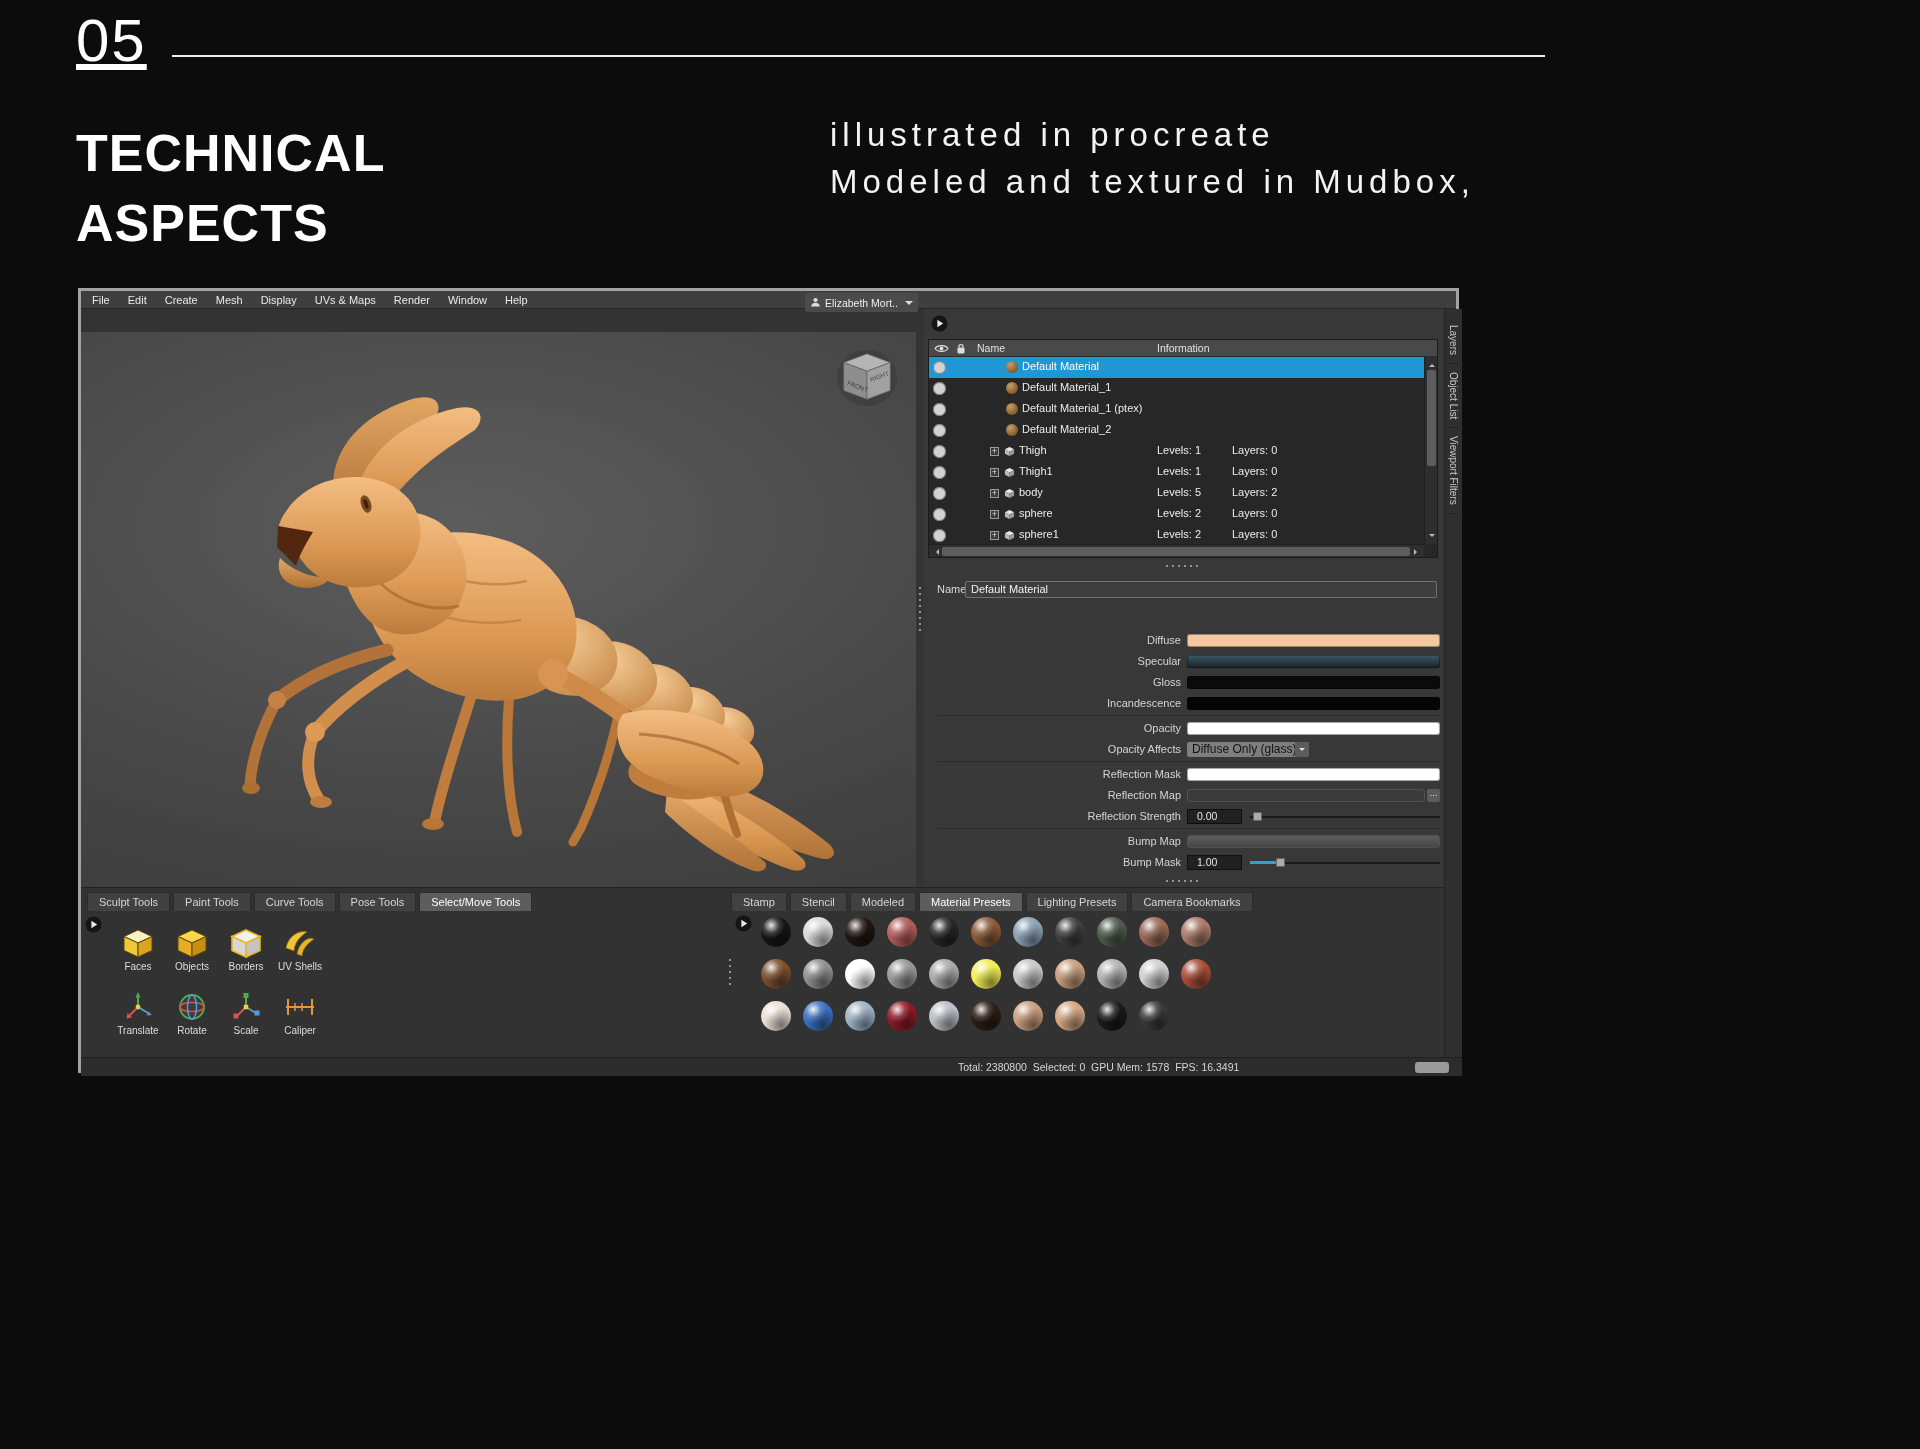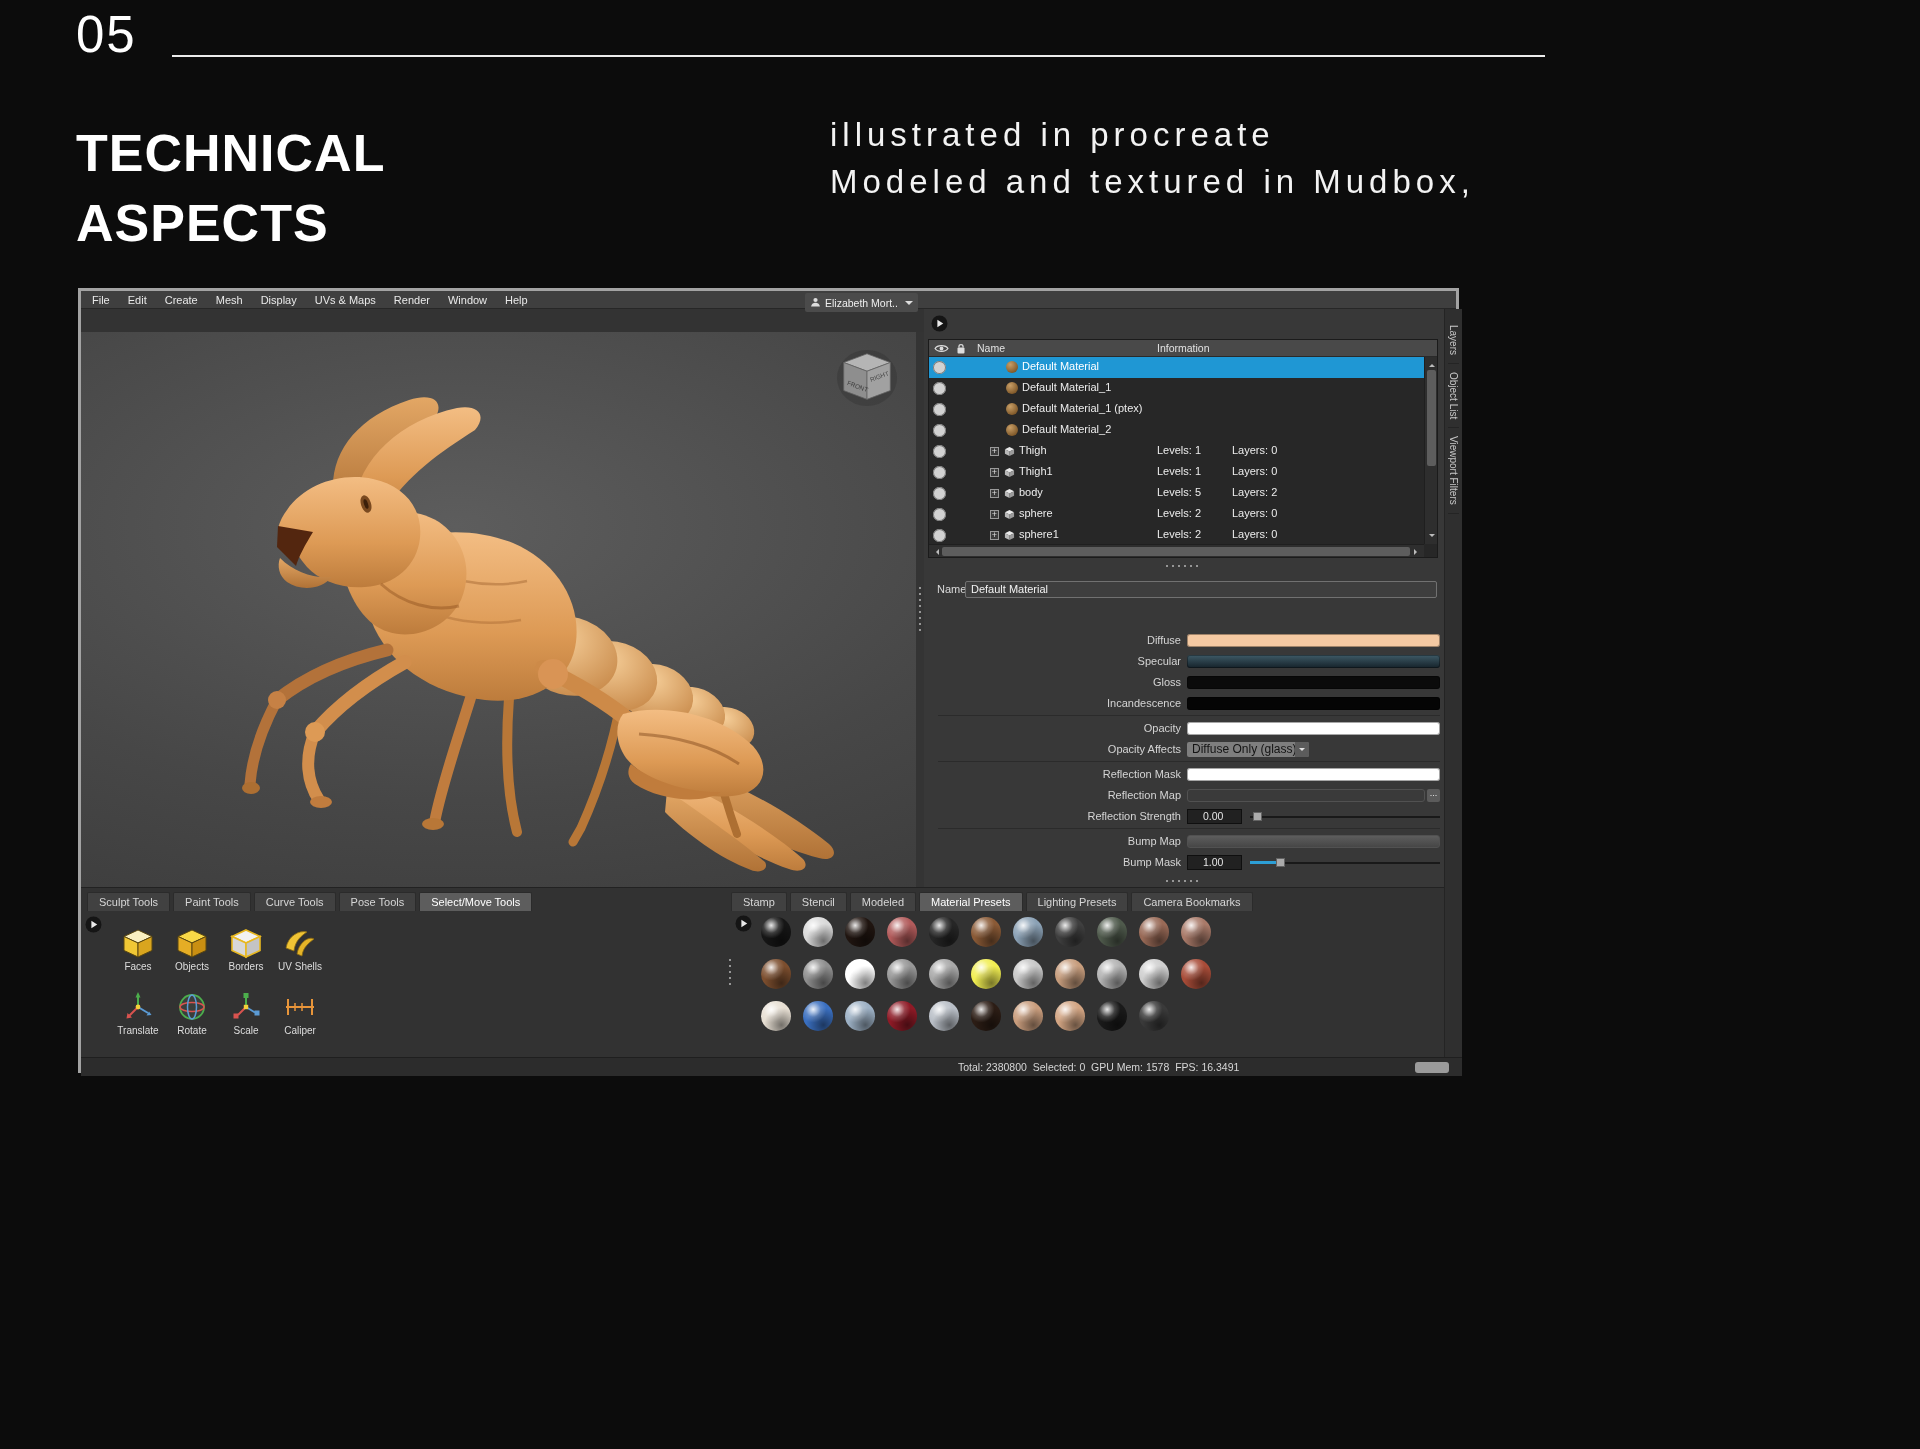--- a/index.html
+++ b/index.html
@@ -1,22 +1,22 @@
 <!DOCTYPE html>
 <html><head>
 <meta charset="utf-8">
 <style>
   *{margin:0;padding:0;box-sizing:border-box;}
   html,body{width:1920px;height:1449px;background:#0c0c0c;overflow:hidden;
     font-family:"Liberation Sans",sans-serif;}
   .slide{position:absolute;inset:0;}
 
   
-  .slide-number{position:absolute;left:76px;top:6px;font-size:51px;line-height:1.15;
-    font-weight:500;color:#fff;letter-spacing:2px;}
+  .slide-number{position:absolute;left:76px;top:6px;font-size:60px;line-height:1.15;
+    font-weight:500;color:#fff;letter-spacing:2px;text-decoration:underline;}
   .header-rule{position:absolute;left:172px;top:55px;width:1373px;height:2px;background:#ececec;}
   .slide-title{position:absolute;left:76px;top:118px;font-size:52px;font-weight:700;
     color:#fff;line-height:1.35;letter-spacing:1px;}
   .slide-subtitle{position:absolute;left:830px;top:112px;font-size:33px;font-weight:400;
     color:#f3f3f3;letter-spacing:5px;line-height:1.42;}
 
   
   .app{position:absolute;left:78px;top:288px;width:1381px;height:785px;background:#333;
     border:3px solid #a3a3a3;font-size:11px;color:#ddd;}
   .menu-bar{position:absolute;left:0;top:0;width:100%;height:18px;background:#3f3f3f;
@@ -93,21 +93,21 @@
   .pdiv{height:1px;background:#2b2b2b;margin:1px 0 3px 14px;}
   .dropdown{width:122px;height:15px;background:#7e7e7e;border-radius:2px;color:#141414;
     font-size:12px;line-height:15px;padding-left:5px;position:relative;white-space:nowrap;}
   .dd-btn{position:absolute;right:0;top:0;width:14px;height:15px;background:#5c5c5c;border-radius:0 2px 2px 0;}
   .dd-btn .tri.dd{left:3.5px;top:6px;border:3.5px solid transparent;border-top-color:#e0e0e0;}
   .mapbar{flex:1;height:13px;background:#3a3a3a;border:1px solid #515151;border-radius:3px;}
   .mapbar.bump{background:linear-gradient(#5d5d5d,#464646);}
   .dots-btn{width:13px;height:13px;margin-left:2px;background:#5b5b5b;border-radius:2px;
     color:#eee;font-size:9px;line-height:9px;text-align:center;}
   .numfield{width:55px;height:15px;background:#212121;border:1px solid #0f0f0f;color:#e5e5e5;
-    font-size:10.5px;line-height:13px;padding-left:15px;}
+    font-size:10.5px;line-height:13px;padding-left:9px;}
   .slider{flex:1;position:relative;height:15px;margin-left:8px;}
   .strack{position:absolute;left:0;right:0;top:7px;height:2px;background:#191919;}
   .sfill{position:absolute;left:0;top:6px;height:3px;background:#2d9fd6;width:32px;}
   .shandle{position:absolute;top:3px;width:9px;height:9px;background:#ababab;border:1px solid #636363;}
   .h-refl{left:3px;} .h-bump{left:26px;}
 
   
   .side-strip{position:absolute;left:1363px;top:18px;width:18px;height:748px;background:#2f2f2f;
     border-left:1px solid #242424;display:flex;flex-direction:column;align-items:center;padding-top:8px;}
   .side-tab{writing-mode:vertical-rl;font-size:10px;color:#c9c9c9;padding:8px 0;

